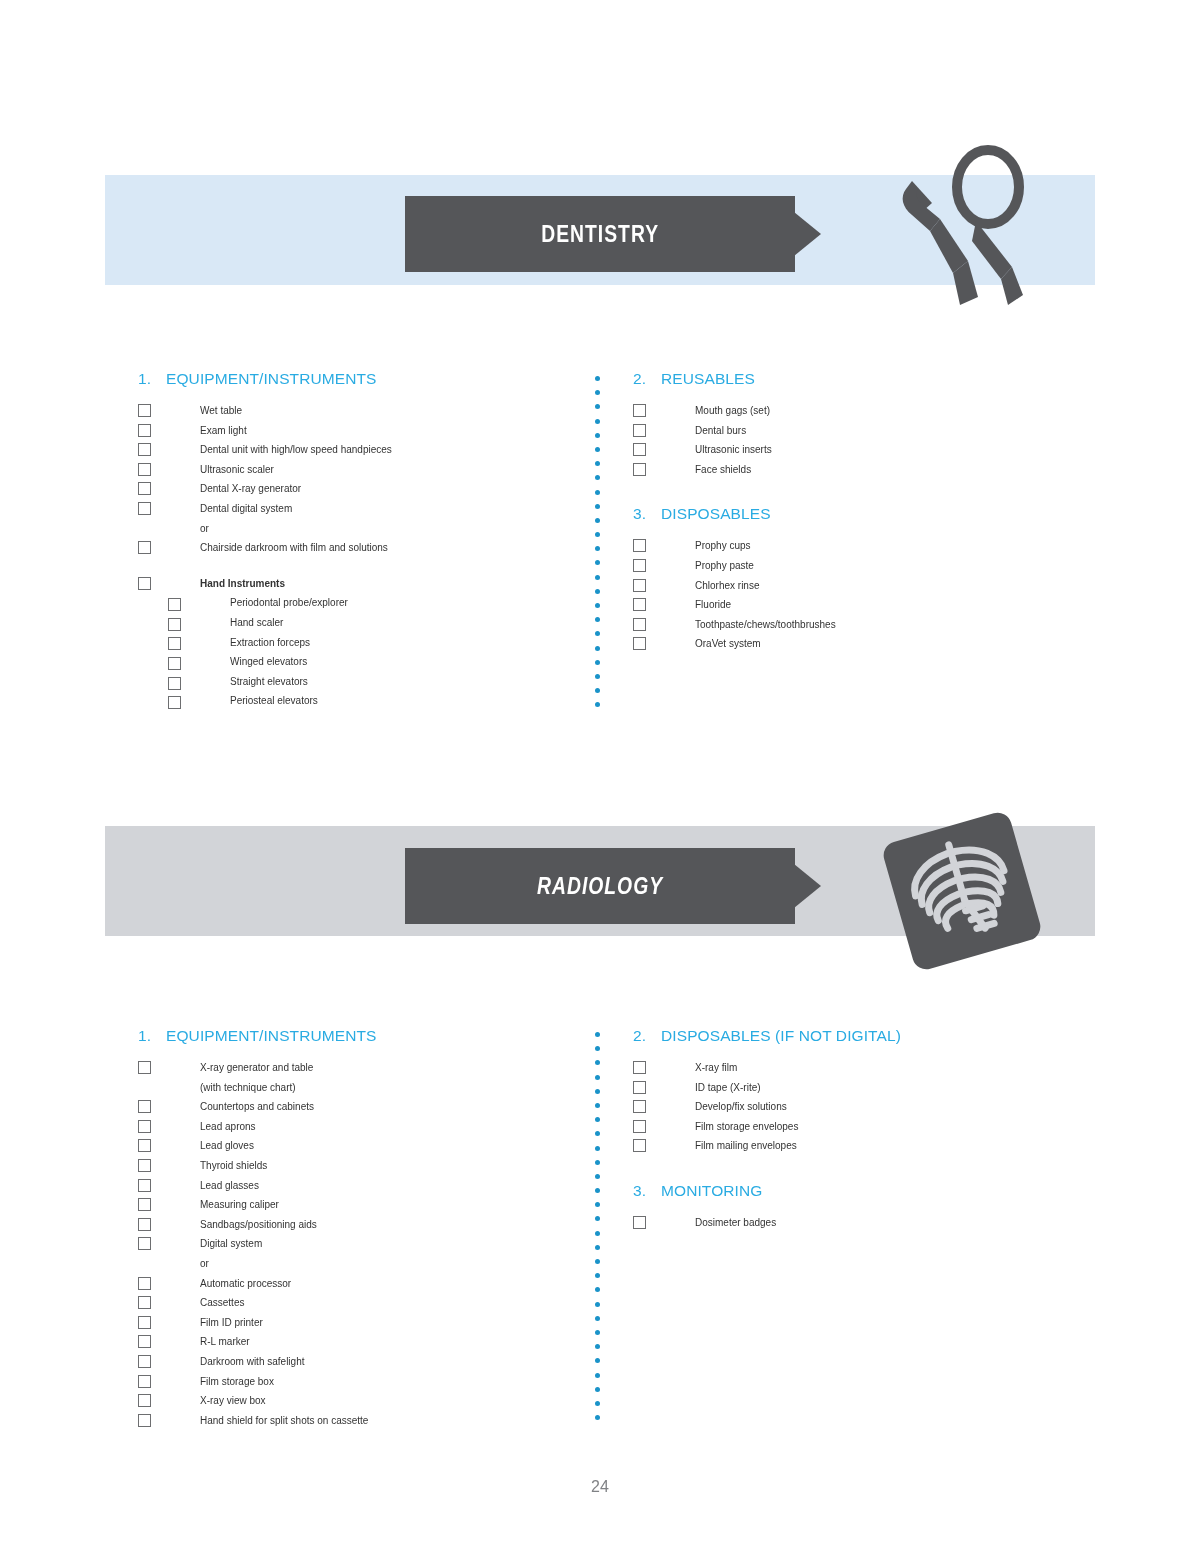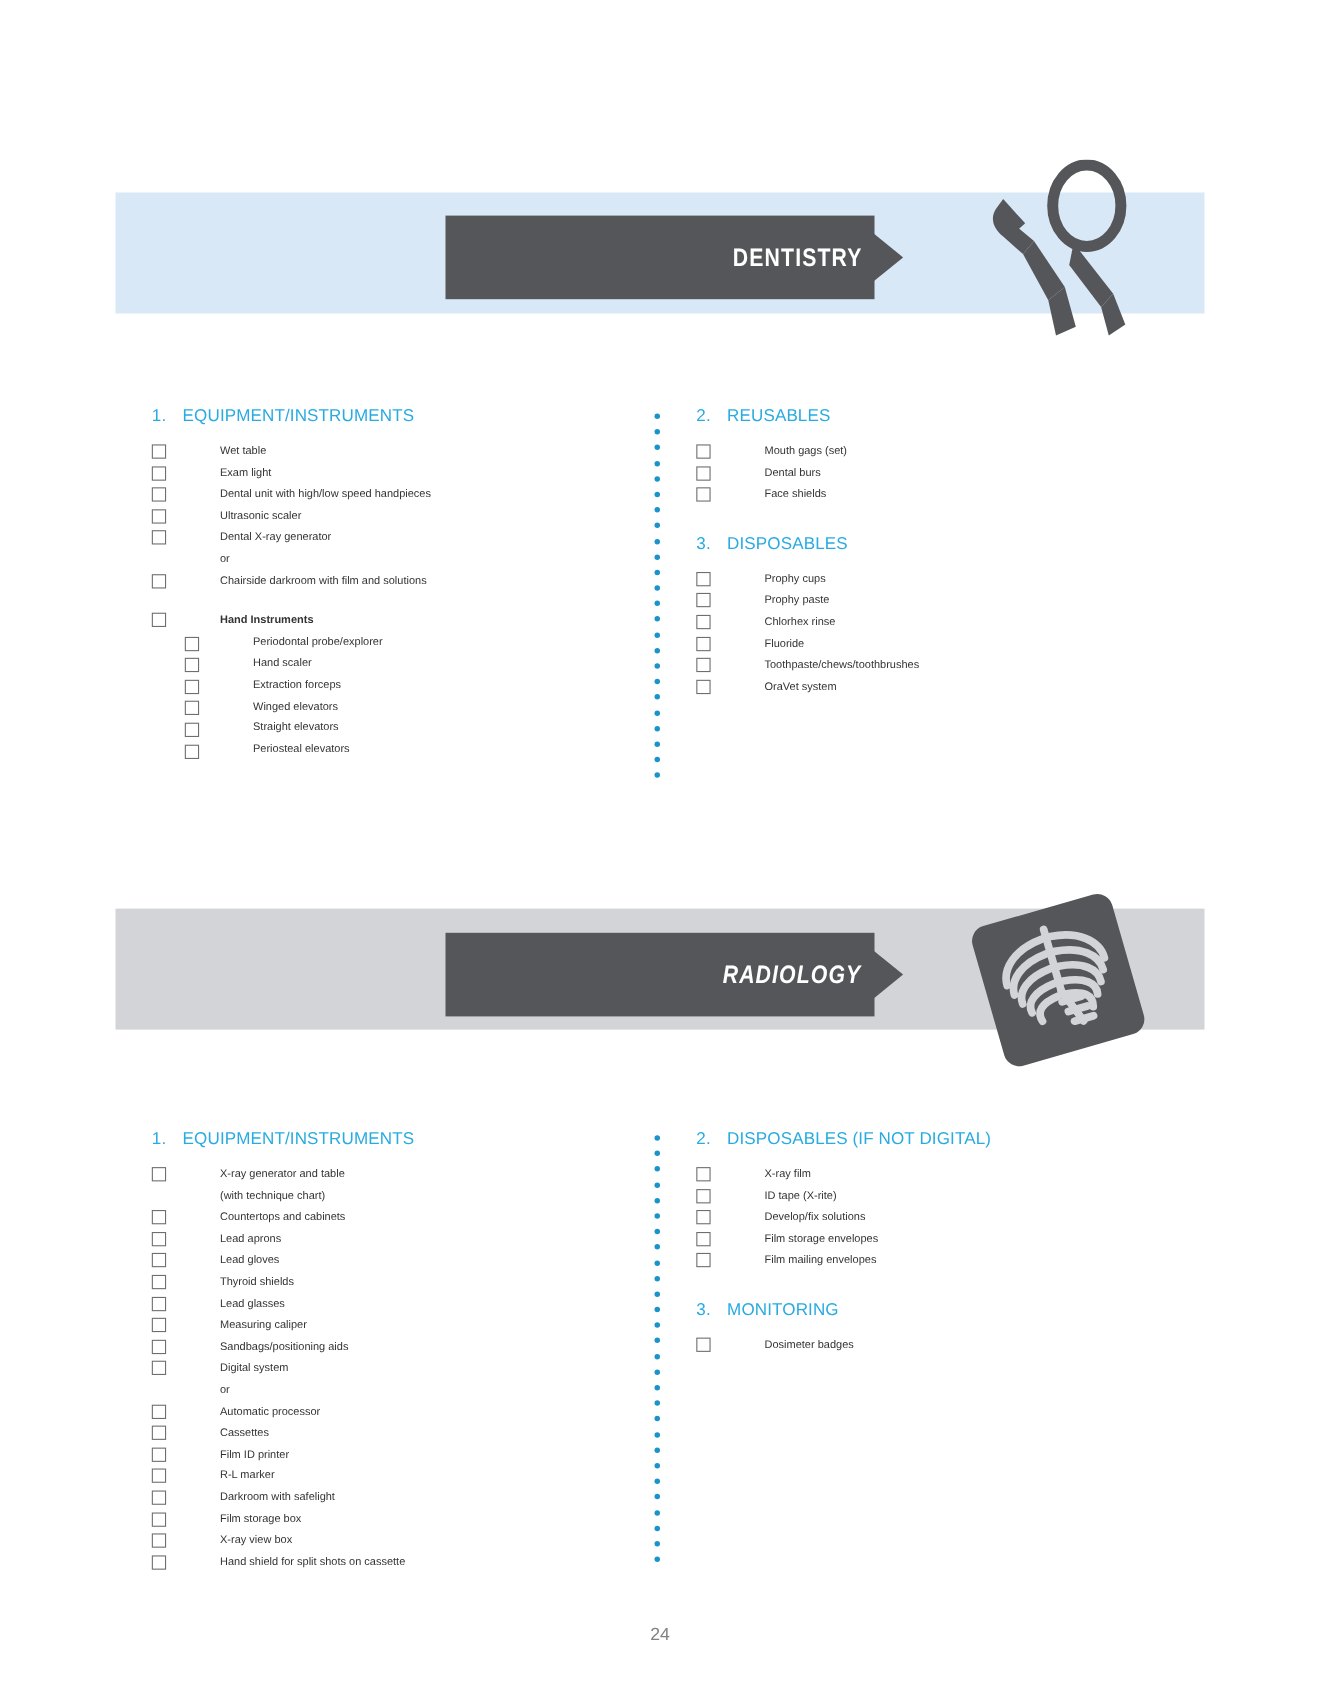--- a/index.html
+++ b/index.html
@@ -34,21 +34,21 @@
     background: #555659;
   }
   .title-plate.dentistry { top: 196px; }
   .title-plate.radiology { top: 848px; font-style: italic; }
 
   .title-plate .label {
     position: absolute;
     left: 0; right: 0;
     top: 50%;
     transform: translateY(-50%);
-    text-align: right;
+    text-align: center;
     color: #ffffff;
     font-size: 23px;
     font-weight: bold;
     letter-spacing: 1.2px;
     font-family: "Liberation Sans", sans-serif;
     transform-origin: center;
   }
   .title-plate .label span { display: inline-block; transform: scaleX(0.84); }
 
   
@@ -231,20 +231,24 @@
             <span class="txt">Dental unit with high/low speed handpieces</span>
           </li>
           <li>
             <span class="box"></span>
             <span class="txt">Ultrasonic scaler</span>
           </li>
           <li>
             <span class="box"></span>
             <span class="txt">Dental X-ray generator</span>
           </li>
+          <li>
+            <span class="box"></span>
+            <span class="txt">Dental digital system</span>
+          </li>
           <li class="nobox">
             <span class="box"></span>
             <span class="txt">or</span>
           </li>
           <li>
             <span class="box"></span>
             <span class="txt">Chairside darkroom with film and solutions</span>
           </li>
           <li class="bold gap">
             <span class="box"></span>
@@ -285,20 +289,24 @@
         <span class="ghtext">REUSABLES</span>
       </div>
       <ul class="items lvl1">
           <li>
             <span class="box"></span>
             <span class="txt">Mouth gags (set)</span>
           </li>
           <li>
             <span class="box"></span>
             <span class="txt">Dental burs</span>
+          </li>
+          <li>
+            <span class="box"></span>
+            <span class="txt">Ultrasonic inserts</span>
           </li>
           <li>
             <span class="box"></span>
             <span class="txt">Face shields</span>
           </li>
         </ul>
     </div>
     <div class="group" style="margin-top:26px;">
       <div class="group-head">
         <span class="num">3.</span>

